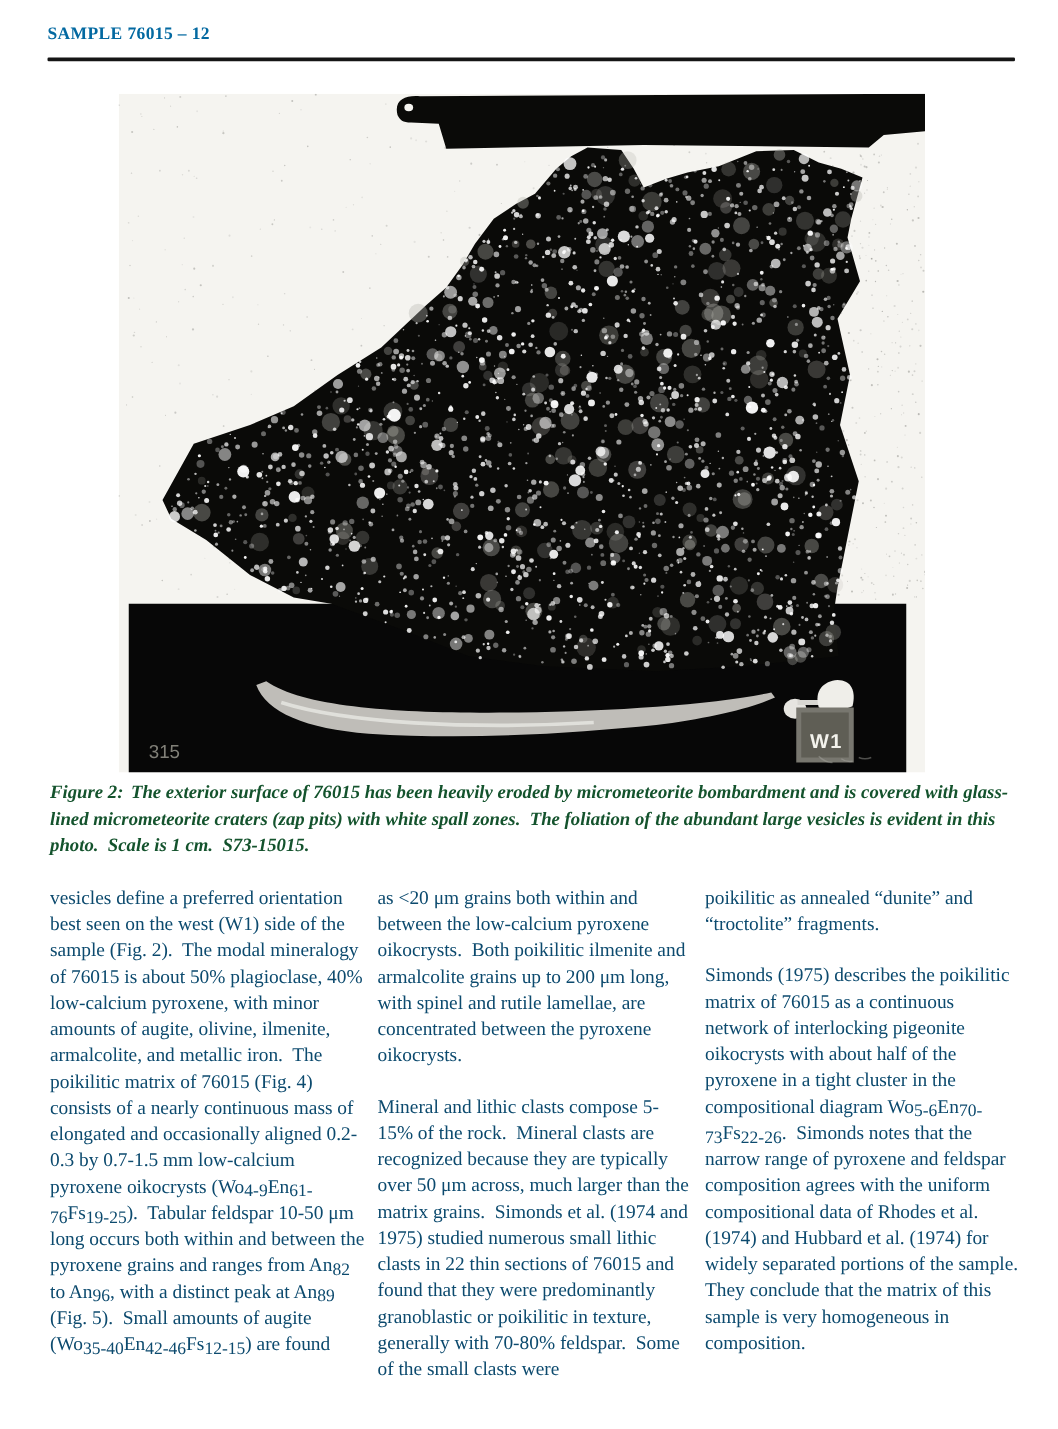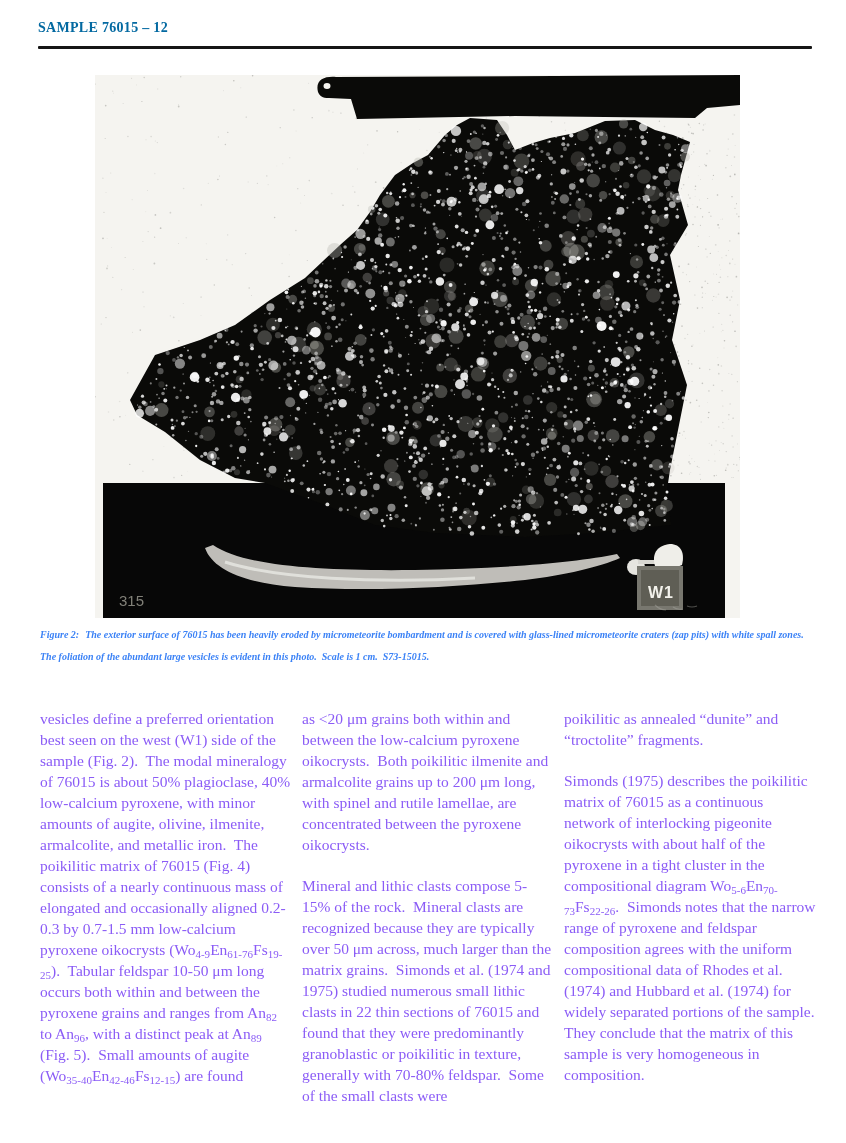--- a/index.html
+++ b/index.html
@@ -16,31 +16,31 @@
   .rule{
     position:absolute;left:38px;top:46px;width:774px;height:3px;
     background:#151515;border-radius:1px;
   }
   .photo{
     position:absolute;left:95px;top:75px;width:645px;height:543px;margin:0;
   }
   .photo svg{display:block;}
   .caption{
     position:absolute;left:40px;top:624px;width:784px;
-    font-style:italic;font-weight:600;font-size:10px;line-height:21.5px;color:#3b82f6;
+    font-style:italic;font-weight:600;font-size:15px;line-height:21.5px;color:#14532d;
     white-space:pre-wrap;
   }
   .cap-label{margin-right:6px;}
   .columns{
     position:absolute;left:40px;top:708px;width:778px;
     display:flex;gap:10px;
   }
-  .col{width:252px;font-size:15.5px;line-height:21px;color:#8b5cf6;}
+  .col{width:252px;font-size:15.5px;line-height:21px;color:#0c4a6e;}
   .col p{margin:0 0 20px 0;white-space:pre-wrap;}
-  .col sub{font-size:11px;line-height:0;vertical-align:-3px;font-family:Liberation Serif, serif;}
+  .col sub{font-size:14px;line-height:0;vertical-align:-3px;font-family:Liberation Serif, serif;}
 </style>
 </head>
 <body>
 
 <div class="page">
 
   <div class="header">SAMPLE 76015 – 12</div>
   <div class="rule"></div>
 
   <figure class="photo">

